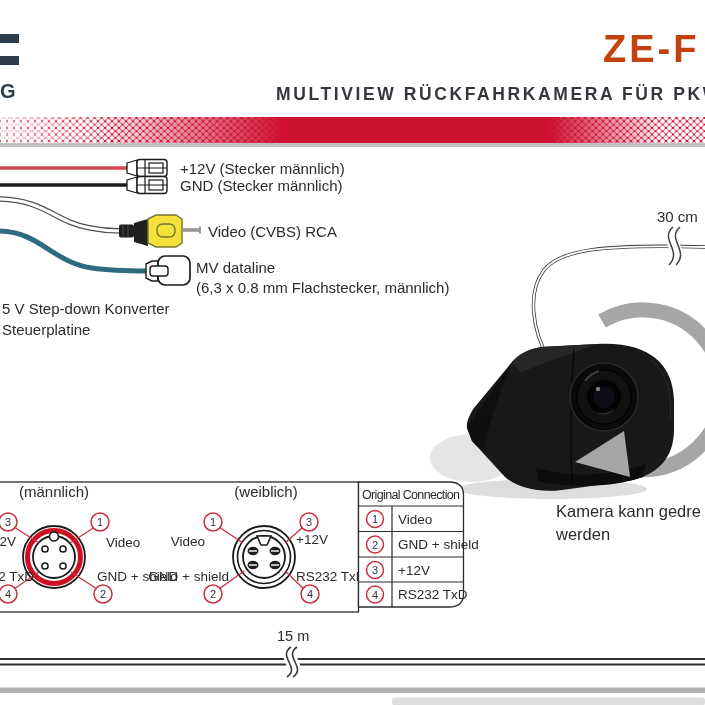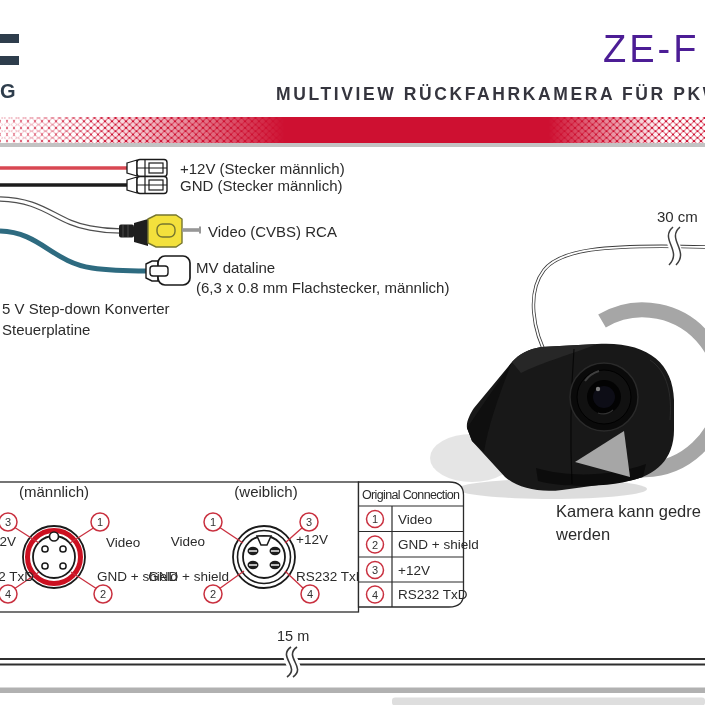--- a/index.html
+++ b/index.html
@@ -2,22 +2,22 @@
 <html><head>
 <meta charset="utf-8">
 <style>
   html,body{margin:0;padding:0;background:#ffffff;}
   #page{position:relative;width:705px;height:705px;overflow:hidden;background:#fff;
         font-family:"Liberation Sans", sans-serif;}
   
   .logo-bar{position:absolute;left:0;width:19px;height:9px;background:#2e3d4c;}
   #logo-bar1{top:34px;} #logo-bar2{top:56px;}
   #logo-letter{position:absolute;left:0;top:80px;font-size:20px;font-weight:700;color:#2e3d4c;}
-  #model-title{position:absolute;left:603px;top:28px;font-size:38px;font-weight:400;
-               letter-spacing:3px;color:#4c1d95;white-space:nowrap;}
+  #model-title{position:absolute;left:603px;top:28px;font-size:38px;font-weight:700;
+               letter-spacing:3px;color:#c2410c;white-space:nowrap;}
   #subtitle{position:absolute;left:276px;top:84px;font-size:17.5px;font-weight:700;
             letter-spacing:2.6px;color:#35353e;white-space:nowrap;}
   
   #band{position:absolute;left:0;top:117px;width:705px;height:26px;background:#ce1031;}
   .dots{position:absolute;top:0;height:100%;
         background-image:radial-gradient(circle,#fff 2px,rgba(255,255,255,0) 2.4px),
                          radial-gradient(circle,#fff 2px,rgba(255,255,255,0) 2.4px);
         background-size:7px 6.6px;background-position:0 1px,3.5px 4.3px;}
   #dots-left{left:0;width:310px;
         -webkit-mask-image:linear-gradient(to right,#000 0%,#000 30%,transparent 92%);

